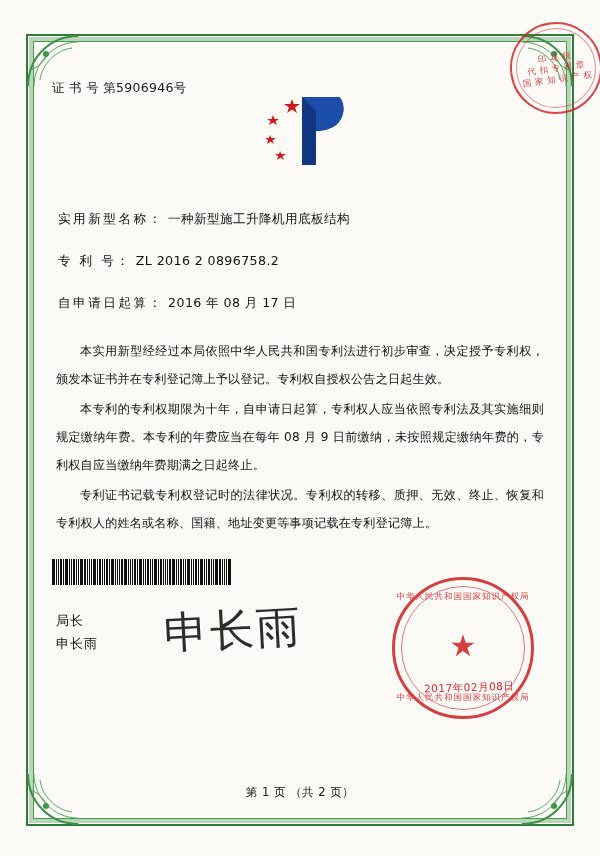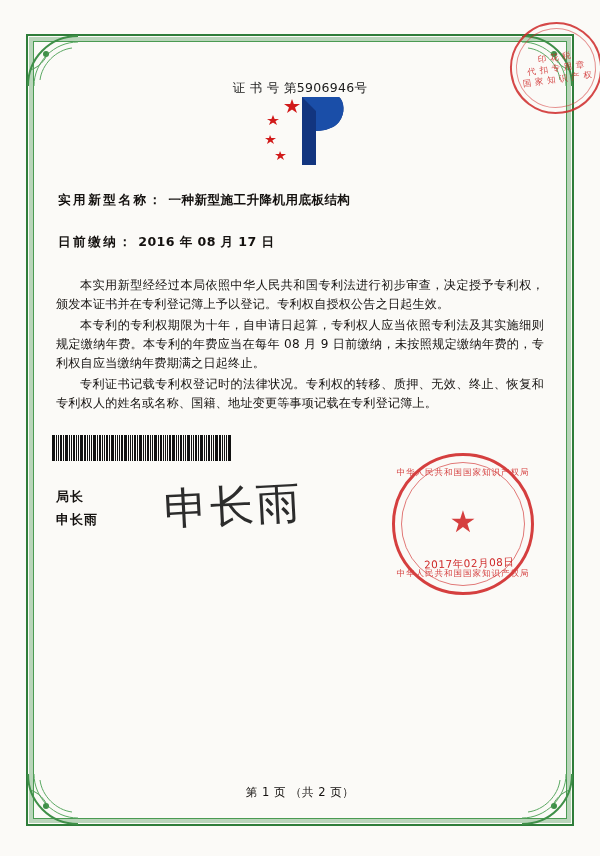--- a/index.html
+++ b/index.html
@@ -49,21 +49,20 @@
 
   
   .content{
     position:absolute;
     left:52px;right:52px;top:56px;bottom:52px;
   }
   .cert-no{
     font-size:12.5px;color:#1a1a1a;
     letter-spacing:.3px;
     margin-top:24px;
-    text-align:center;
   }
   .logo-wrap{
     text-align:center;
     margin-top:-6px;
     height:84px;
     position:relative;
   }
   .logo{
     display:inline-block;
     position:relative;
@@ -72,40 +71,39 @@
   .title{
     text-align:center;
     font-family:"DejaVu Serif", serif;
     font-weight:bold;
     font-size:31px;
     letter-spacing:4px;
     color:#111;
     margin-top:6px;
   }
   .fields{
-    margin-top:17px;
+    margin-top:36px;
     padding-left:6px;
-    font-weight:bold;
   }
   .field{
     font-size:12.6px;
     color:#14110f;
     margin-bottom:25px;
     letter-spacing:.4px;
   }
   .field .lbl{letter-spacing:2.5px;}
   .paras{
     margin-top:16px;
     padding-left:4px;
     padding-right:4px;
   }
   .para{
     font-size:12.1px;
     color:#14110f;
-    line-height:19px;
+    line-height:28px;
     text-align:justify;
     text-indent:24px;
     margin-bottom:2px;
     letter-spacing:.2px;
   }
   
   .barcode{
     margin-top:22px;
     height:26px;
     display:flex;
@@ -116,21 +114,20 @@
   
   .sig-block{
     margin-top:18px;
     position:relative;
     height:110px;
   }
   .sig-labels{
     position:absolute;left:4px;top:6px;
     font-size:13px;line-height:23px;color:#14110f;
     letter-spacing:1px;
-    font-weight:bold;
   }
   .hand{
     position:absolute;left:112px;top:-2px;
     font-family:"DejaVu Serif", serif;
     font-size:44px;
     color:#1b1b1b;
     letter-spacing:2px;
     transform:rotate(-3deg);
     opacity:.92;
   }
@@ -266,21 +263,25 @@
       </div>
     </div>
 
 
     <div class="fields">
       <div class="field">
         <span class="lbl">实用新型名称：</span>
         <span>一种新型施工升降机用底板结构</span>
       </div>
       <div class="field">
-        <span class="lbl">日前缴纳：</span>
+        <span class="lbl">专 利 号：</span>
+        <span>ZL 2016 2 0896758.2</span>
+      </div>
+      <div class="field">
+        <span class="lbl">自申请日起算：</span>
         <span>2016 年 08 月 17 日</span>
       </div>
     </div>
 
     <div class="paras">
       <div class="para">本实用新型经经过本局依照中华人民共和国专利法进行初步审查，决定授予专利权，颁发本证书并在专利登记簿上予以登记。专利权自授权公告之日起生效。</div>
       <div class="para">本专利的专利权期限为十年，自申请日起算，专利权人应当依照专利法及其实施细则规定缴纳年费。本专利的年费应当在每年 08 月 9 日前缴纳，未按照规定缴纳年费的，专利权自应当缴纳年费期满之日起终止。</div>
       <div class="para">专利证书记载专利权登记时的法律状况。专利权的转移、质押、无效、终止、恢复和专利权人的姓名或名称、国籍、地址变更等事项记载在专利登记簿上。</div>
     </div>
 

